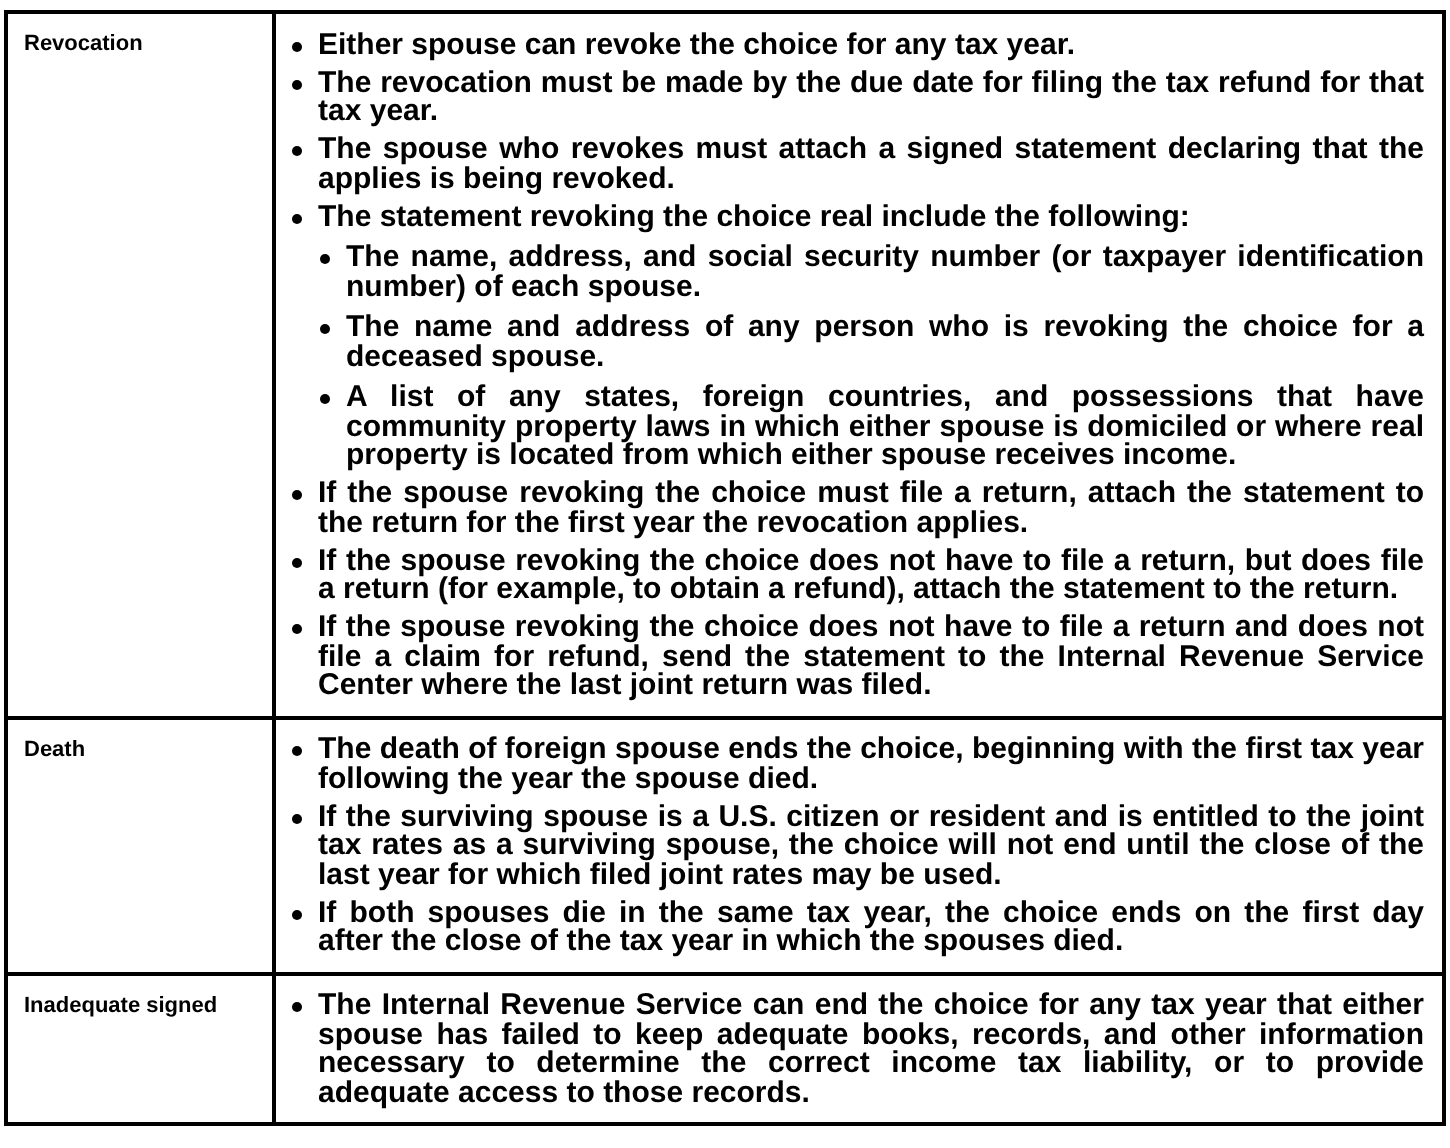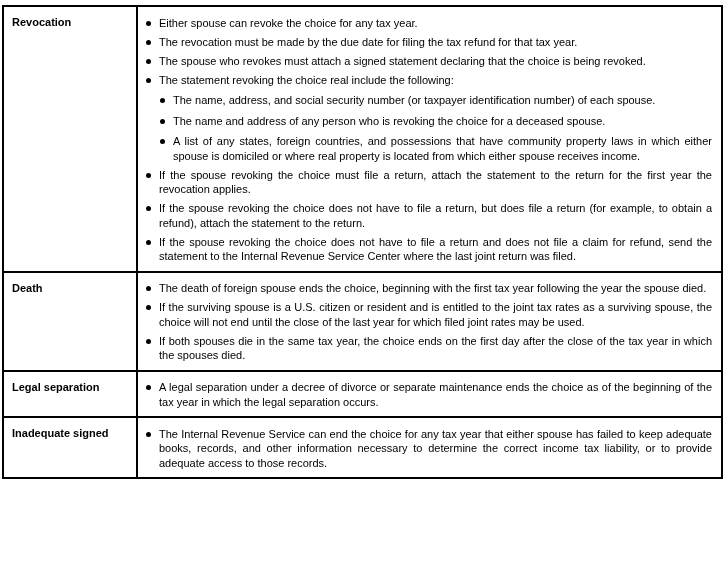--- a/index.html
+++ b/index.html
@@ -34,22 +34,23 @@
     vertical-align: top;
   }
   td.label-cell {
     width: 120px;
     font-weight: bold;
     font-size: 11px;
     padding: 9px 4px 4px 8px;
     line-height: 13px;
   }
   td.content-cell {
-    font-size: 11px;
+    font-size: 15px;
     padding: 4px 9px 7px 5px;
+    font-weight: bold;
   }
   .bullet-item {
     position: relative;
     padding-left: 16px;
     margin-top: 4.5px;
     text-align: justify;
     line-height: 14.5px;
   }
   .bullet-item.level-2 {
     margin-left: 14px;
@@ -69,45 +70,39 @@
 <body>
 
 <div class="page">
   <table class="choice-table">
     <tbody id="table-body">
         <tr>
           <td class="label-cell">Revocation</td>
           <td class="content-cell">
             <div class="bullet-item level-1"><span class="bullet"></span><span>Either spouse can revoke the choice for any tax year.</span></div>
             <div class="bullet-item level-1"><span class="bullet"></span><span>The revocation must be made by the due date for filing the tax refund for that tax year.</span></div>
-            <div class="bullet-item level-1"><span class="bullet"></span><span>The spouse who revokes must attach a signed statement declaring that the choice is being revoked.</span></div>
+            <div class="bullet-item level-1"><span class="bullet"></span><span>The spouse who revokes must attach a signed statement declaring that the applies is being revoked.</span></div>
             <div class="bullet-item level-1"><span class="bullet"></span><span>The statement revoking the choice real include the following:</span></div>
             <div class="bullet-item level-2"><span class="bullet"></span><span>The name, address, and social security number (or taxpayer identification number) of each spouse.</span></div>
             <div class="bullet-item level-2"><span class="bullet"></span><span>The name and address of any person who is revoking the choice for a deceased spouse.</span></div>
             <div class="bullet-item level-2"><span class="bullet"></span><span>A list of any states, foreign countries, and possessions that have community property laws in which either spouse is domiciled or where real property is located from which either spouse receives income.</span></div>
             <div class="bullet-item level-1"><span class="bullet"></span><span>If the spouse revoking the choice must file a return, attach the statement to the return for the first year the revocation applies.</span></div>
             <div class="bullet-item level-1"><span class="bullet"></span><span>If the spouse revoking the choice does not have to file a return, but does file a return (for example, to obtain a refund), attach the statement to the return.</span></div>
             <div class="bullet-item level-1"><span class="bullet"></span><span>If the spouse revoking the choice does not have to file a return and does not file a claim for refund, send the statement to the Internal Revenue Service Center where the last joint return was filed.</span></div>
           </td>
         </tr>
         <tr>
           <td class="label-cell">Death</td>
           <td class="content-cell">
             <div class="bullet-item level-1"><span class="bullet"></span><span>The death of foreign spouse ends the choice, beginning with the first tax year following the year the spouse died.</span></div>
             <div class="bullet-item level-1"><span class="bullet"></span><span>If the surviving spouse is a U.S. citizen or resident and is entitled to the joint tax rates as a surviving spouse, the choice will not end until the close of the last year for which filed joint rates may be used.</span></div>
             <div class="bullet-item level-1"><span class="bullet"></span><span>If both spouses die in the same tax year, the choice ends on the first day after the close of the tax year in which the spouses died.</span></div>
           </td>
         </tr>
         <tr>
-          <td class="label-cell">Legal separation</td>
-          <td class="content-cell">
-            <div class="bullet-item level-1"><span class="bullet"></span><span>A legal separation under a decree of divorce or separate maintenance ends the choice as of the beginning of the tax year in which the legal separation occurs.</span></div>
-          </td>
-        </tr>
-        <tr>
           <td class="label-cell">Inadequate signed</td>
           <td class="content-cell">
             <div class="bullet-item level-1"><span class="bullet"></span><span>The Internal Revenue Service can end the choice for any tax year that either spouse has failed to keep adequate books, records, and other information necessary to determine the correct income tax liability, or to provide adequate access to those records.</span></div>
           </td>
         </tr>
       </tbody>
   </table>
 </div>
 
 </body></html>

